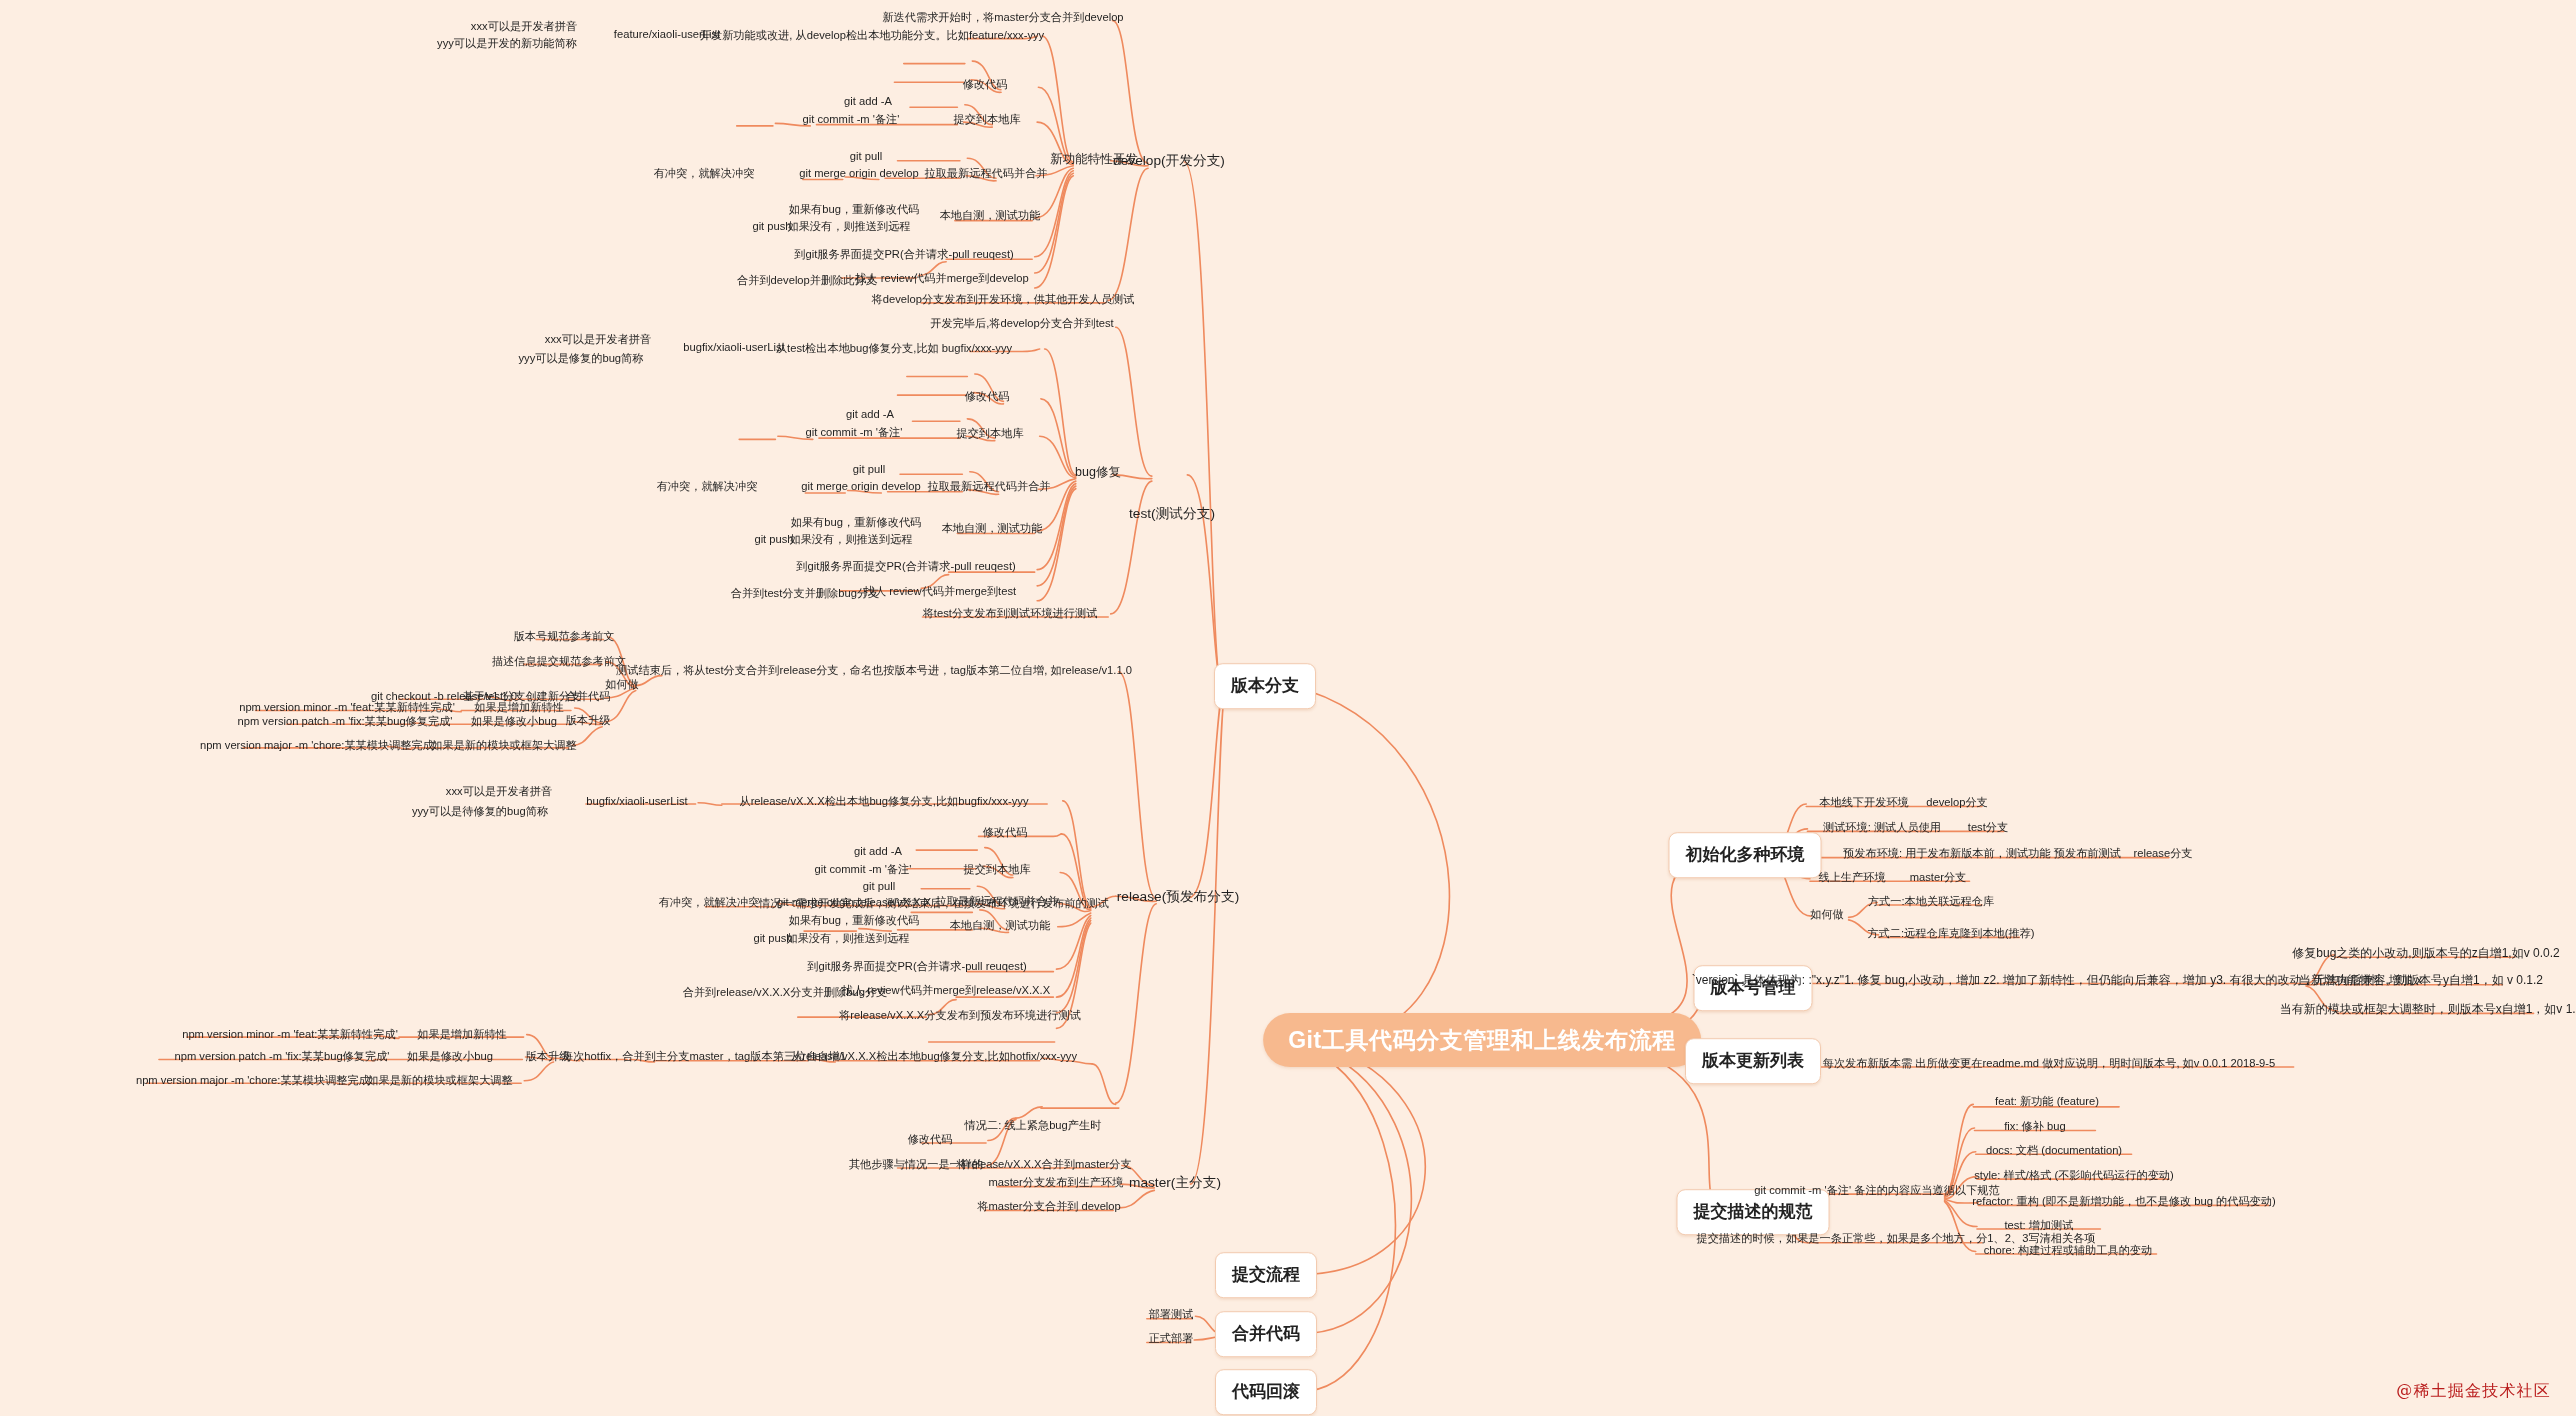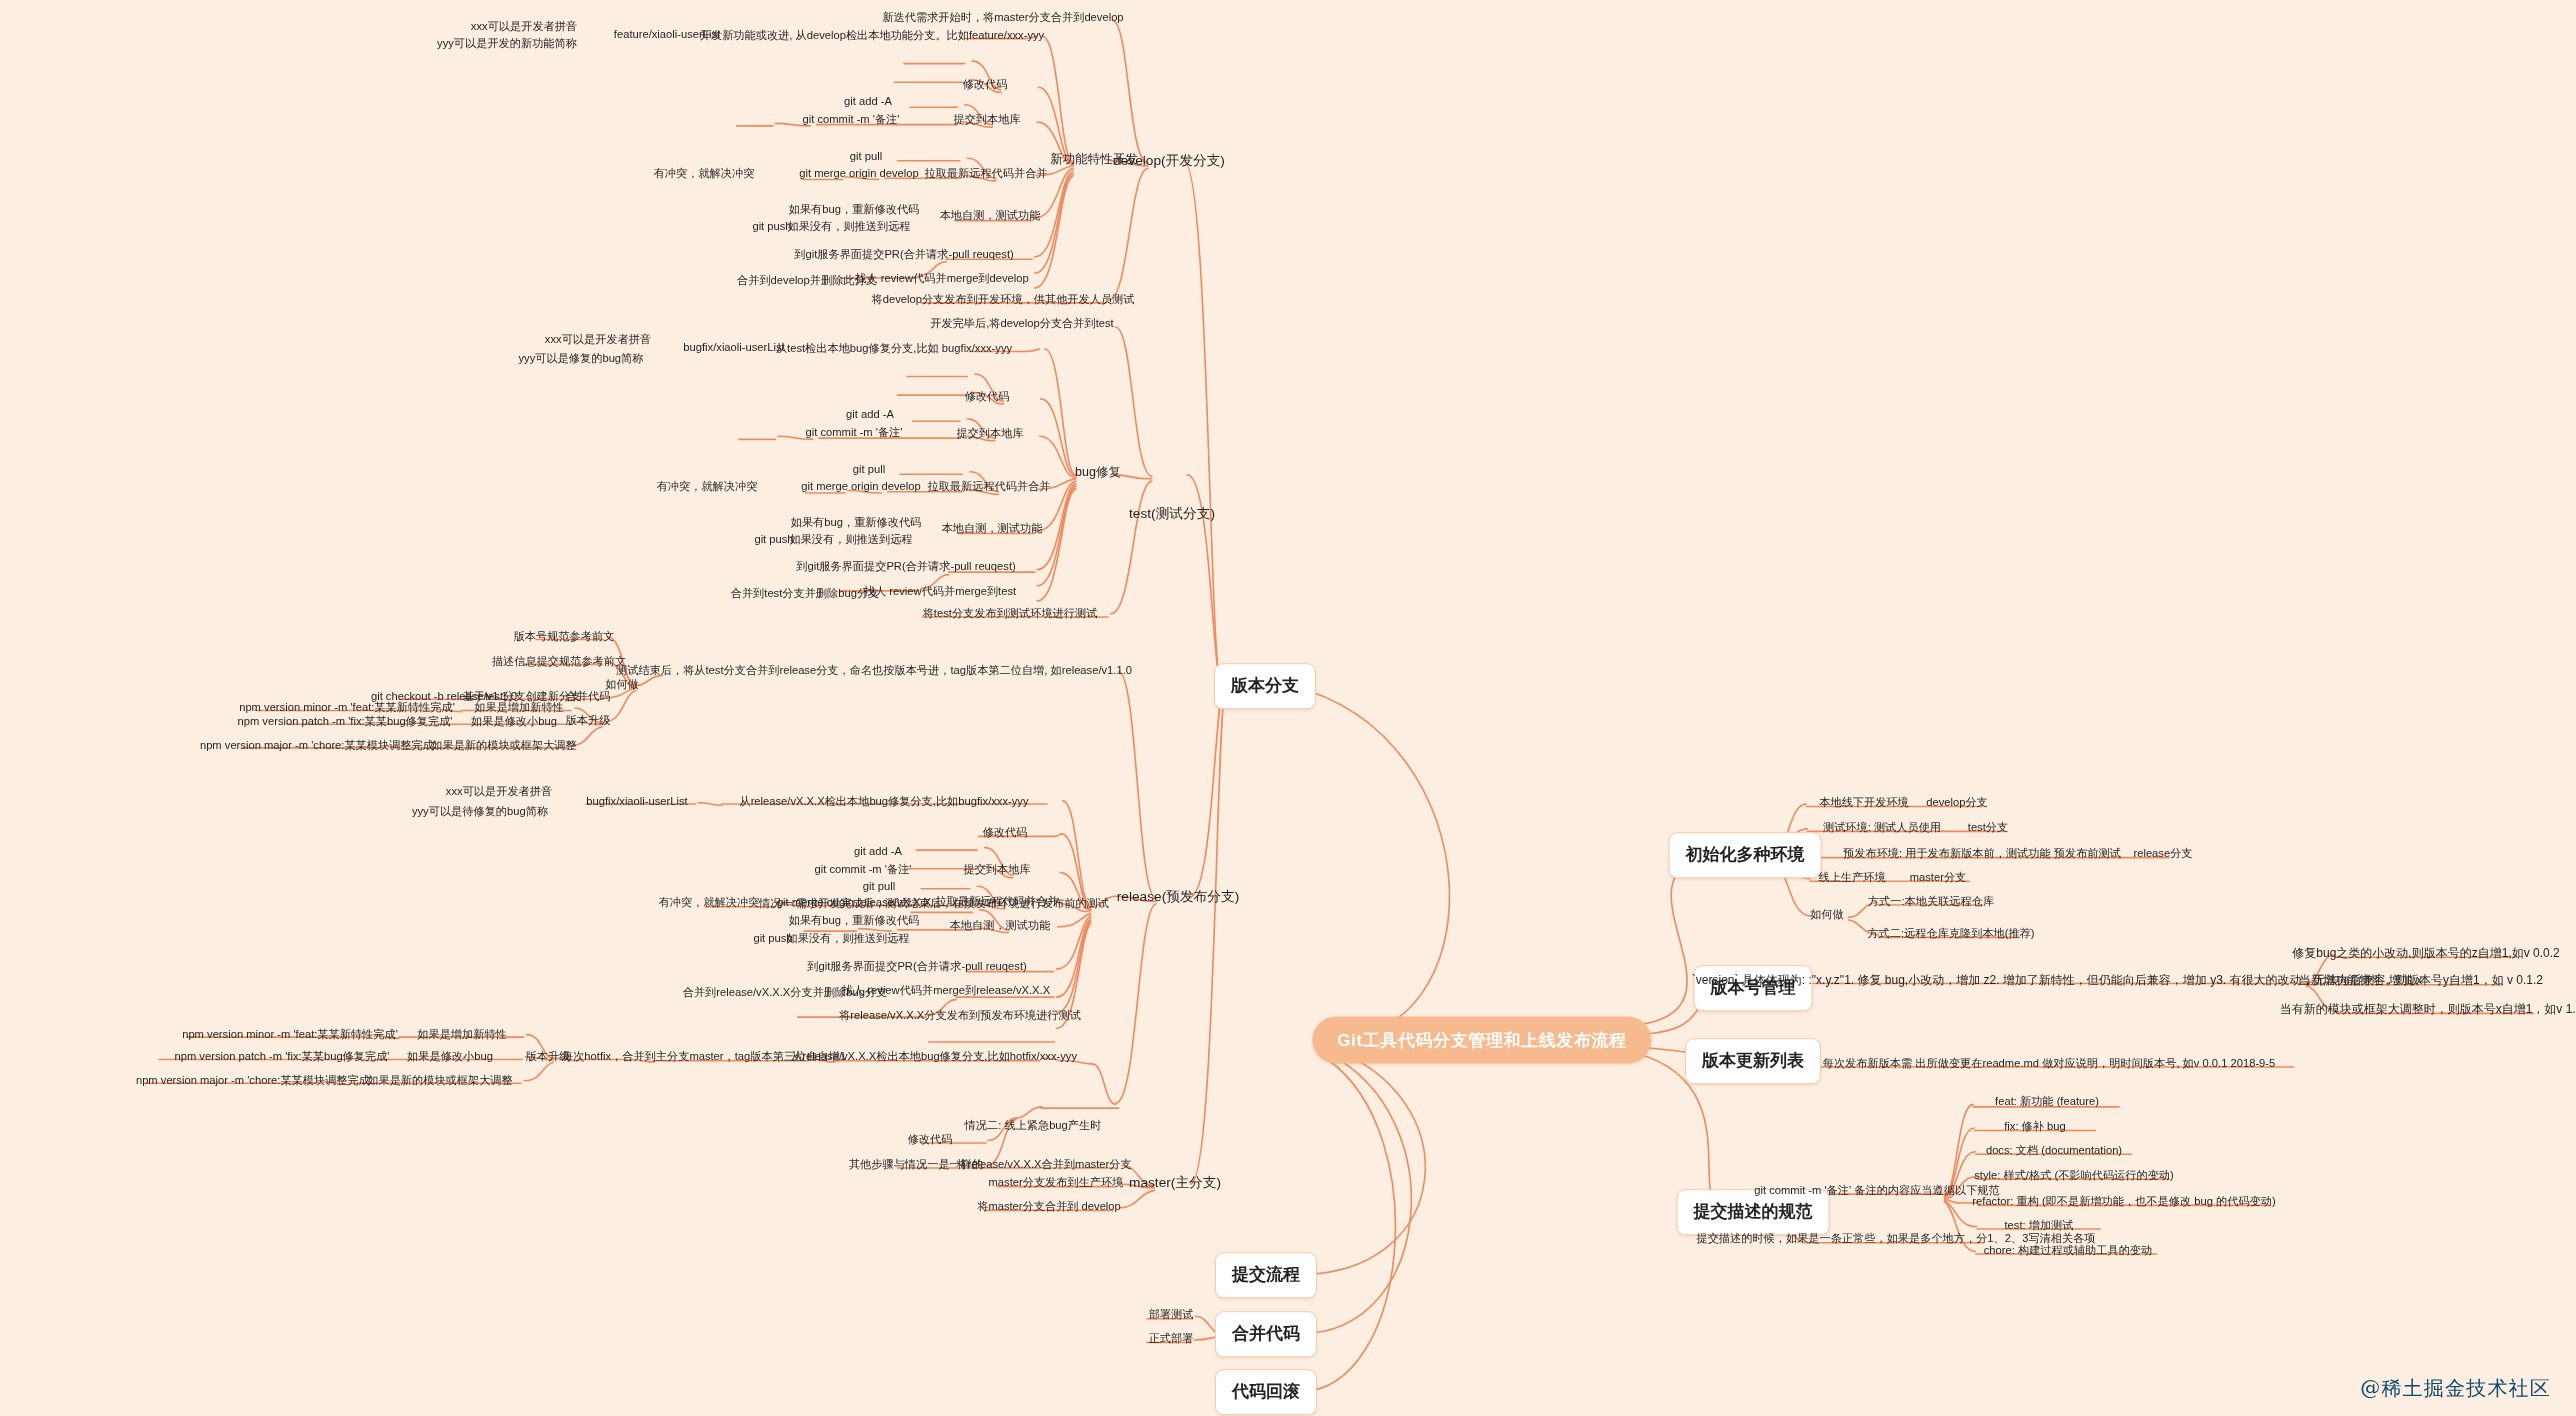--- a/index.html
+++ b/index.html
@@ -15,21 +15,21 @@
   #canvas{position:absolute;left:0;top:0;width:2576px;height:1416px;}
   #edges{position:absolute;left:0;top:0;width:2576px;height:1416px;pointer-events:none;}
 
   
   .node{position:absolute;white-space:nowrap;line-height:1.15;}
 
   .root{
     background:#f7b98e;
     color:#ffffff;
     font-weight:bold;
-    font-size:17px;
+    font-size:23px;
     padding:13.7px 25px;
     border-radius:27.4px;
     letter-spacing:0.6px;
     box-shadow:0 1.2px 3.1px rgba(190,110,60,.18);
     transform:translate(-50%,-50%);
   }
   .main{
     background:#ffffff;
     color:#222;
     font-weight:bold;
@@ -46,21 +46,21 @@
     background:transparent;
     padding:0 2.5px 3.1px 2.5px;
     transform:translate(-50%,-50%);
   }
   .leaf.s{font-size:11.2px;}
   .leaf.xs{font-size:12px;}
   .leaf.lg{font-size:13.7px;}
 
   .watermark{
     position:absolute;right:25px;bottom:13.7px;
-    font-size:20px;color:#0c4a6e;letter-spacing:1.2px;
+    font-size:16px;color:#b91c1c;letter-spacing:1.2px;
     font-family:"DejaVu Serif","Liberation Serif",serif;
   }
 </style>
 </head>
 <body>
 
 <div id="canvas">
 
   <svg id="edges" viewBox="0 0 4133 2272" xmlns="http://www.w3.org/2000/svg">
     <defs></defs>

